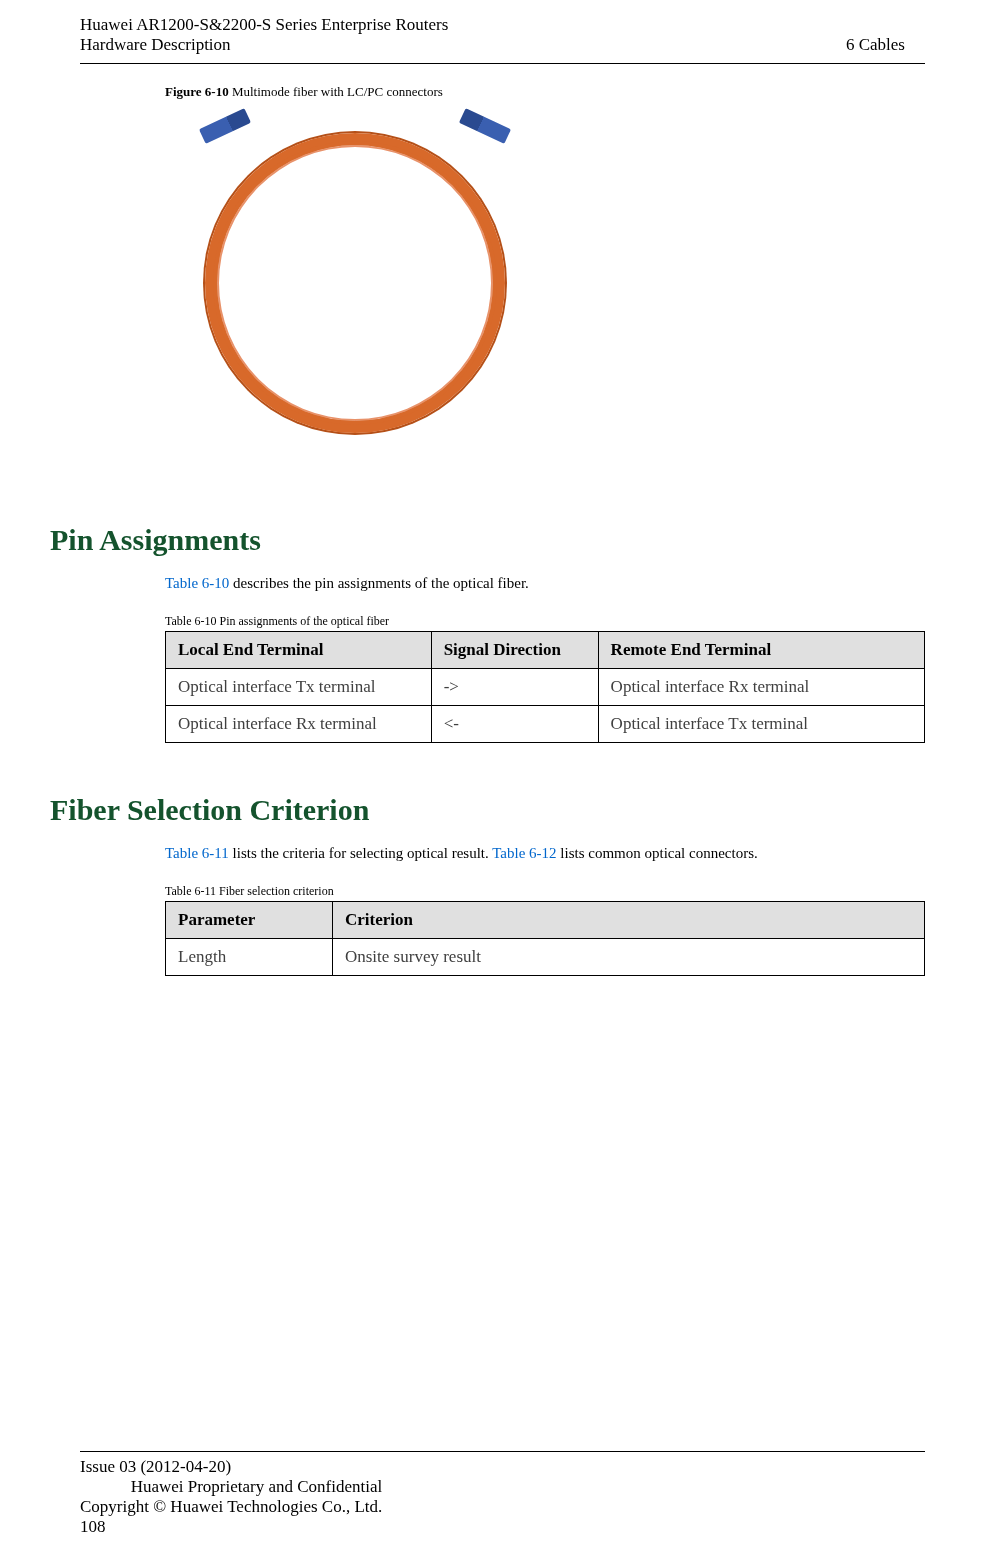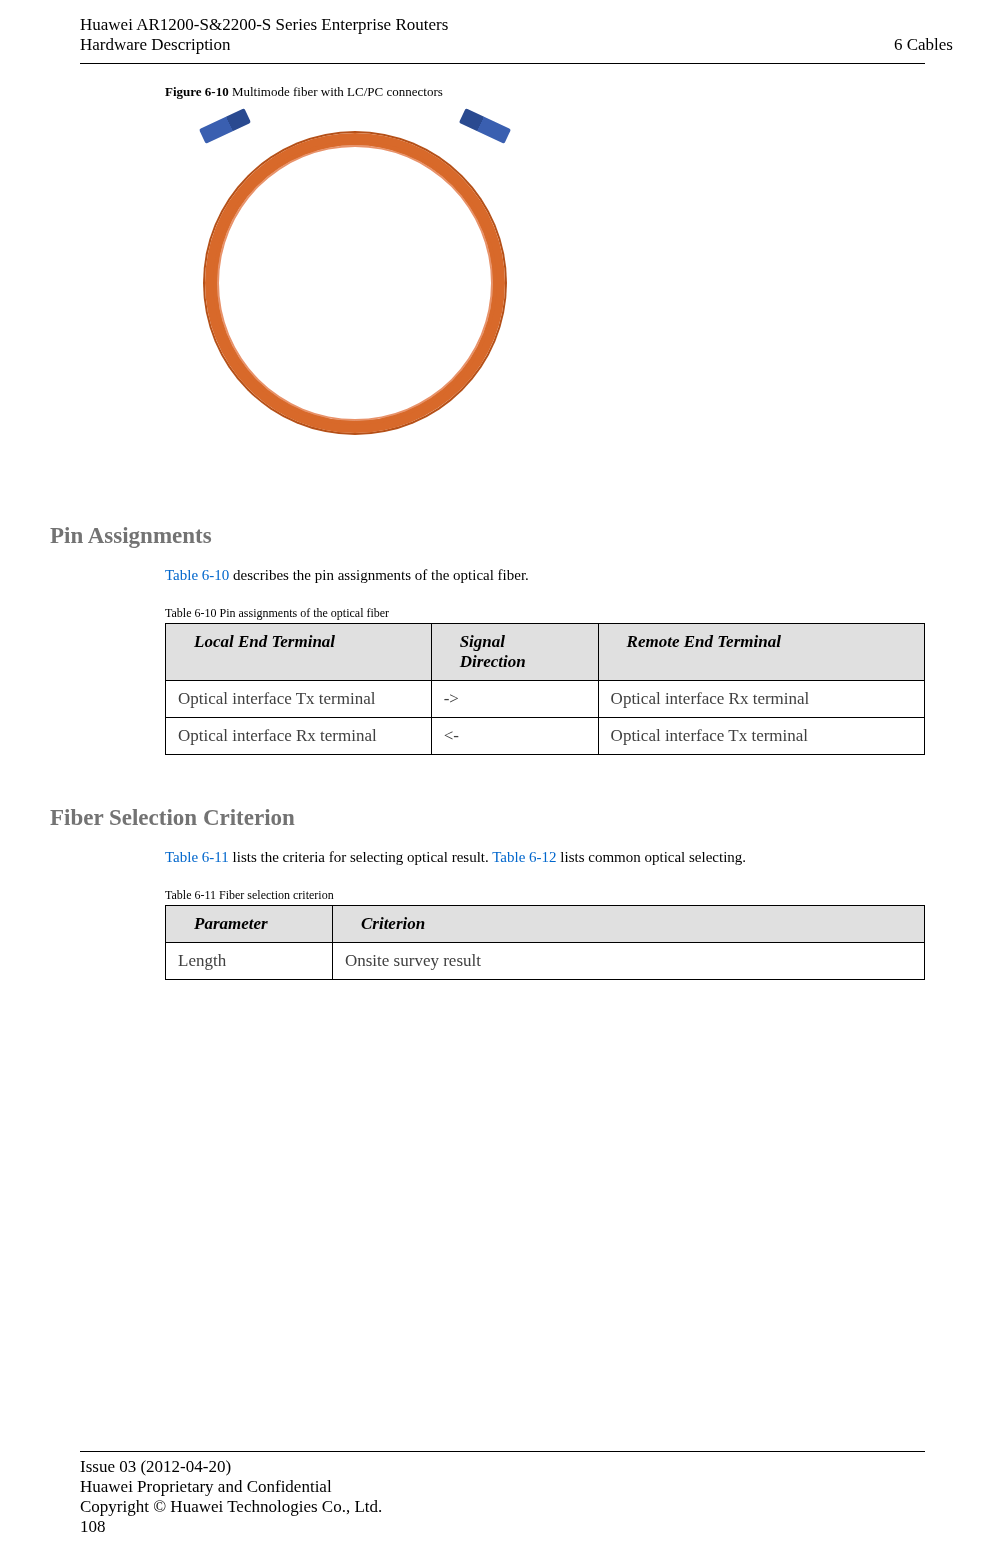--- a/index.html
+++ b/index.html
@@ -12,21 +12,21 @@
       width: 1005px;
       height: 1567px;
       padding: 0;
       background: #fff;
       color: #000;
       position: relative;
     }
     .header-row {
       display: flex;
       justify-content: space-between;
-      padding: 15px 52px 5px 80px;
+      padding: 15px 100px 5px 80px;
       font-size: 17px;
       gap: 43px;
     }
     .header-left {
       text-align: left;
     }
     .header-right {
       text-align: right;
     }
     .header-hr {
@@ -86,23 +86,23 @@
       position: absolute;
       top: 10px;
       right: 10px;
       width: 50px;
       height: 16px;
       background: linear-gradient(to right, #2a4a90 0%, #2a4a90 40%, #3a5fb0 40%, #3a5fb0 100%);
       border-radius: 2px;
       transform: rotate(25deg);
     }
     .section-heading {
-      font-size: 23px;
+      font-size: 30px;
       font-weight: bold;
-      color: #737373;
+      color: #14532d;
       margin-bottom: 18px;
       margin-left: -30px;
     }
     .body-text {
       margin-left: 85px;
       font-size: 15px;
       margin-bottom: 22px;
     }
     .link {
       color: #0066cc;
@@ -119,24 +119,23 @@
       font-size: 17px;
       margin-bottom: 50px;
     }
     table.last {
       margin-bottom: 4px;
     }
     th {
       background: #e0e0e0;
       font-weight: bold;
       text-align: left;
-      padding: 8px 28px;
+      padding: 8px 12px;
       border: 1.5px solid #000;
       vertical-align: top;
-      font-style: italic;
     }
     td {
       padding: 8px 12px;
       border: 1.5px solid #000;
       color: #404040;
     }
     .t1 .col1 { width: 35%; }
     .t1 .col2 { width: 22%; }
     .t1 .col3 { width: 43%; }
     .t2 .col1 { width: 22%; }
@@ -154,21 +153,21 @@
       margin-bottom: 5px;
     }
     .footer-row {
       display: flex;
       justify-content: space-between;
       font-size: 17px;
       align-items: flex-start;
       flex-direction: column;
     }
     .footer-center {
-      text-align: left;
+      text-align: right;
     }
     .section-block {
       margin-top: 15px;
     }
   </style>
 </head>
 <body>
 
 <div class="header-row">
   <div class="header-left">
@@ -218,21 +217,21 @@
         <td>&lt;-</td>
         <td>Optical interface Tx terminal</td>
       </tr>
     </tbody>
       </table>
   </div>
 
   <div class="section-block">
     <h2 class="section-heading">Fiber Selection Criterion</h2>
     <p class="body-text">
-      <span class="link">Table 6-11</span><span> lists the criteria for selecting optical result. </span><span class="link">Table 6-12</span><span> lists common optical selecting.</span>
+      <span class="link">Table 6-11</span><span> lists the criteria for selecting optical result. </span><span class="link">Table 6-12</span><span> lists common optical connectors.</span>
     </p>
     <div class="table-caption">
       <span class="bold">Table 6-11</span><span> Fiber selection criterion</span>
     </div>
     <table class="t2 last">
       <tbody>
           <tr>
         <th class="col1">Parameter</th>
         <th class="col2">Criterion</th>
       </tr>

